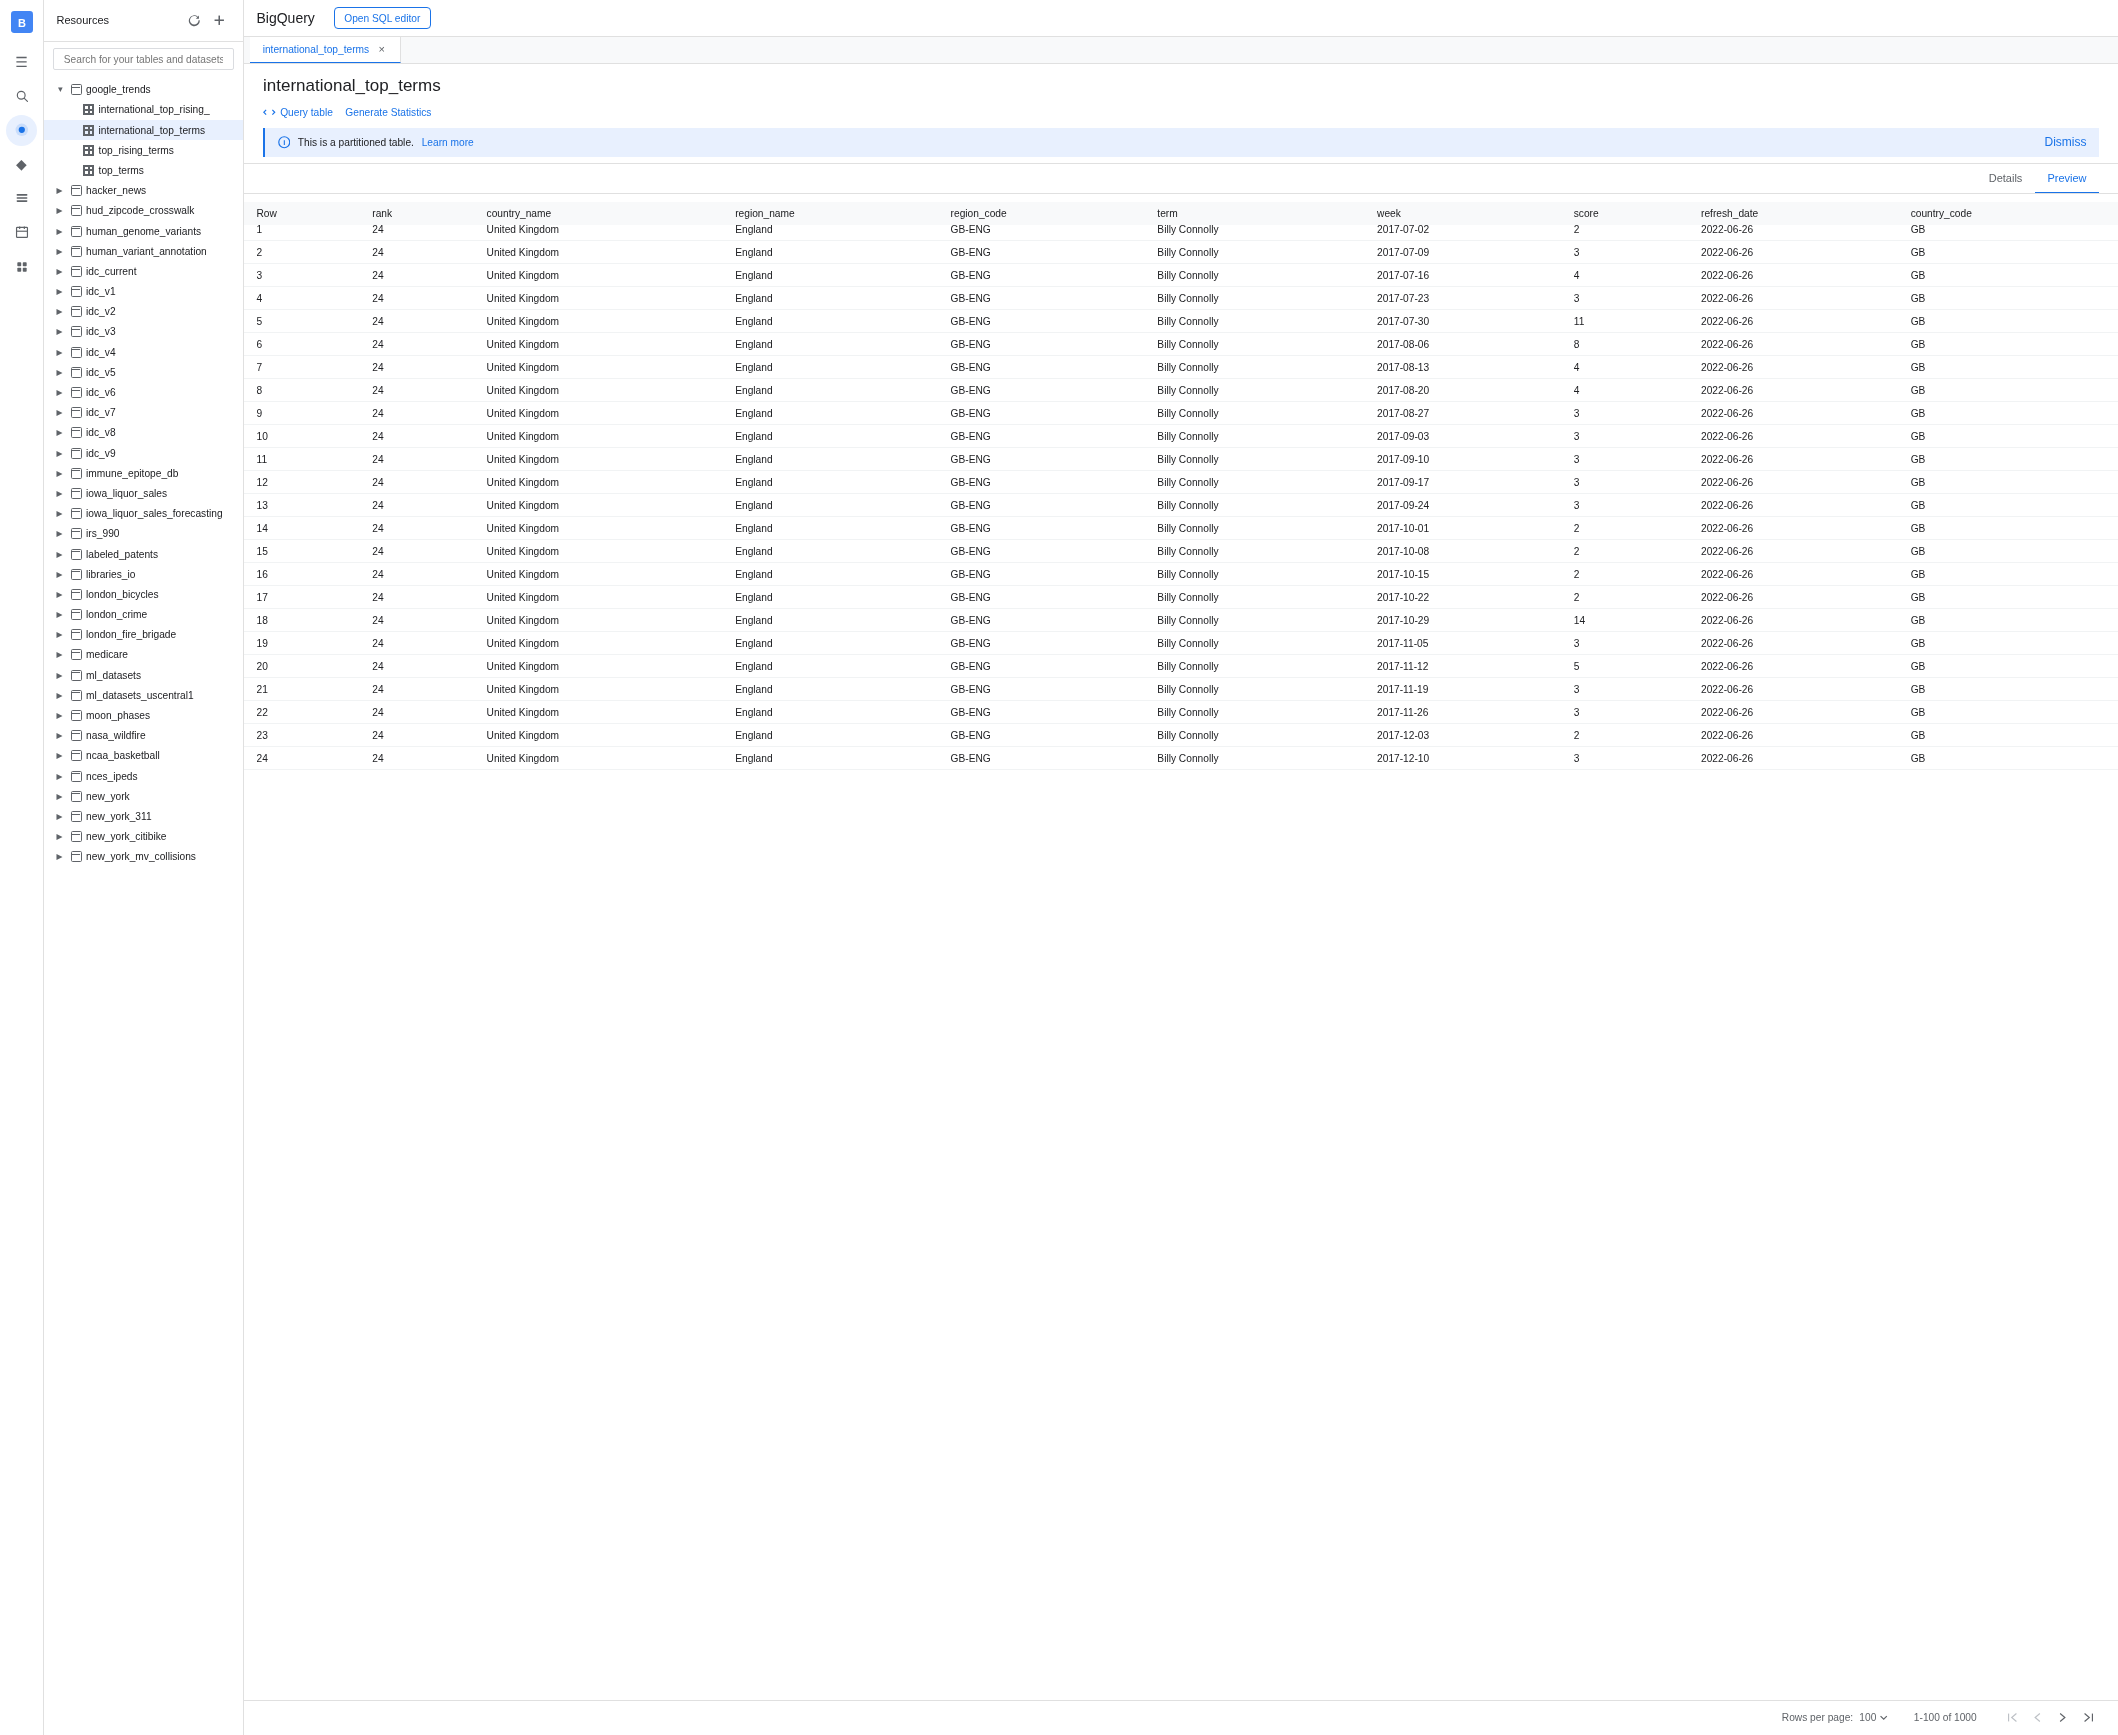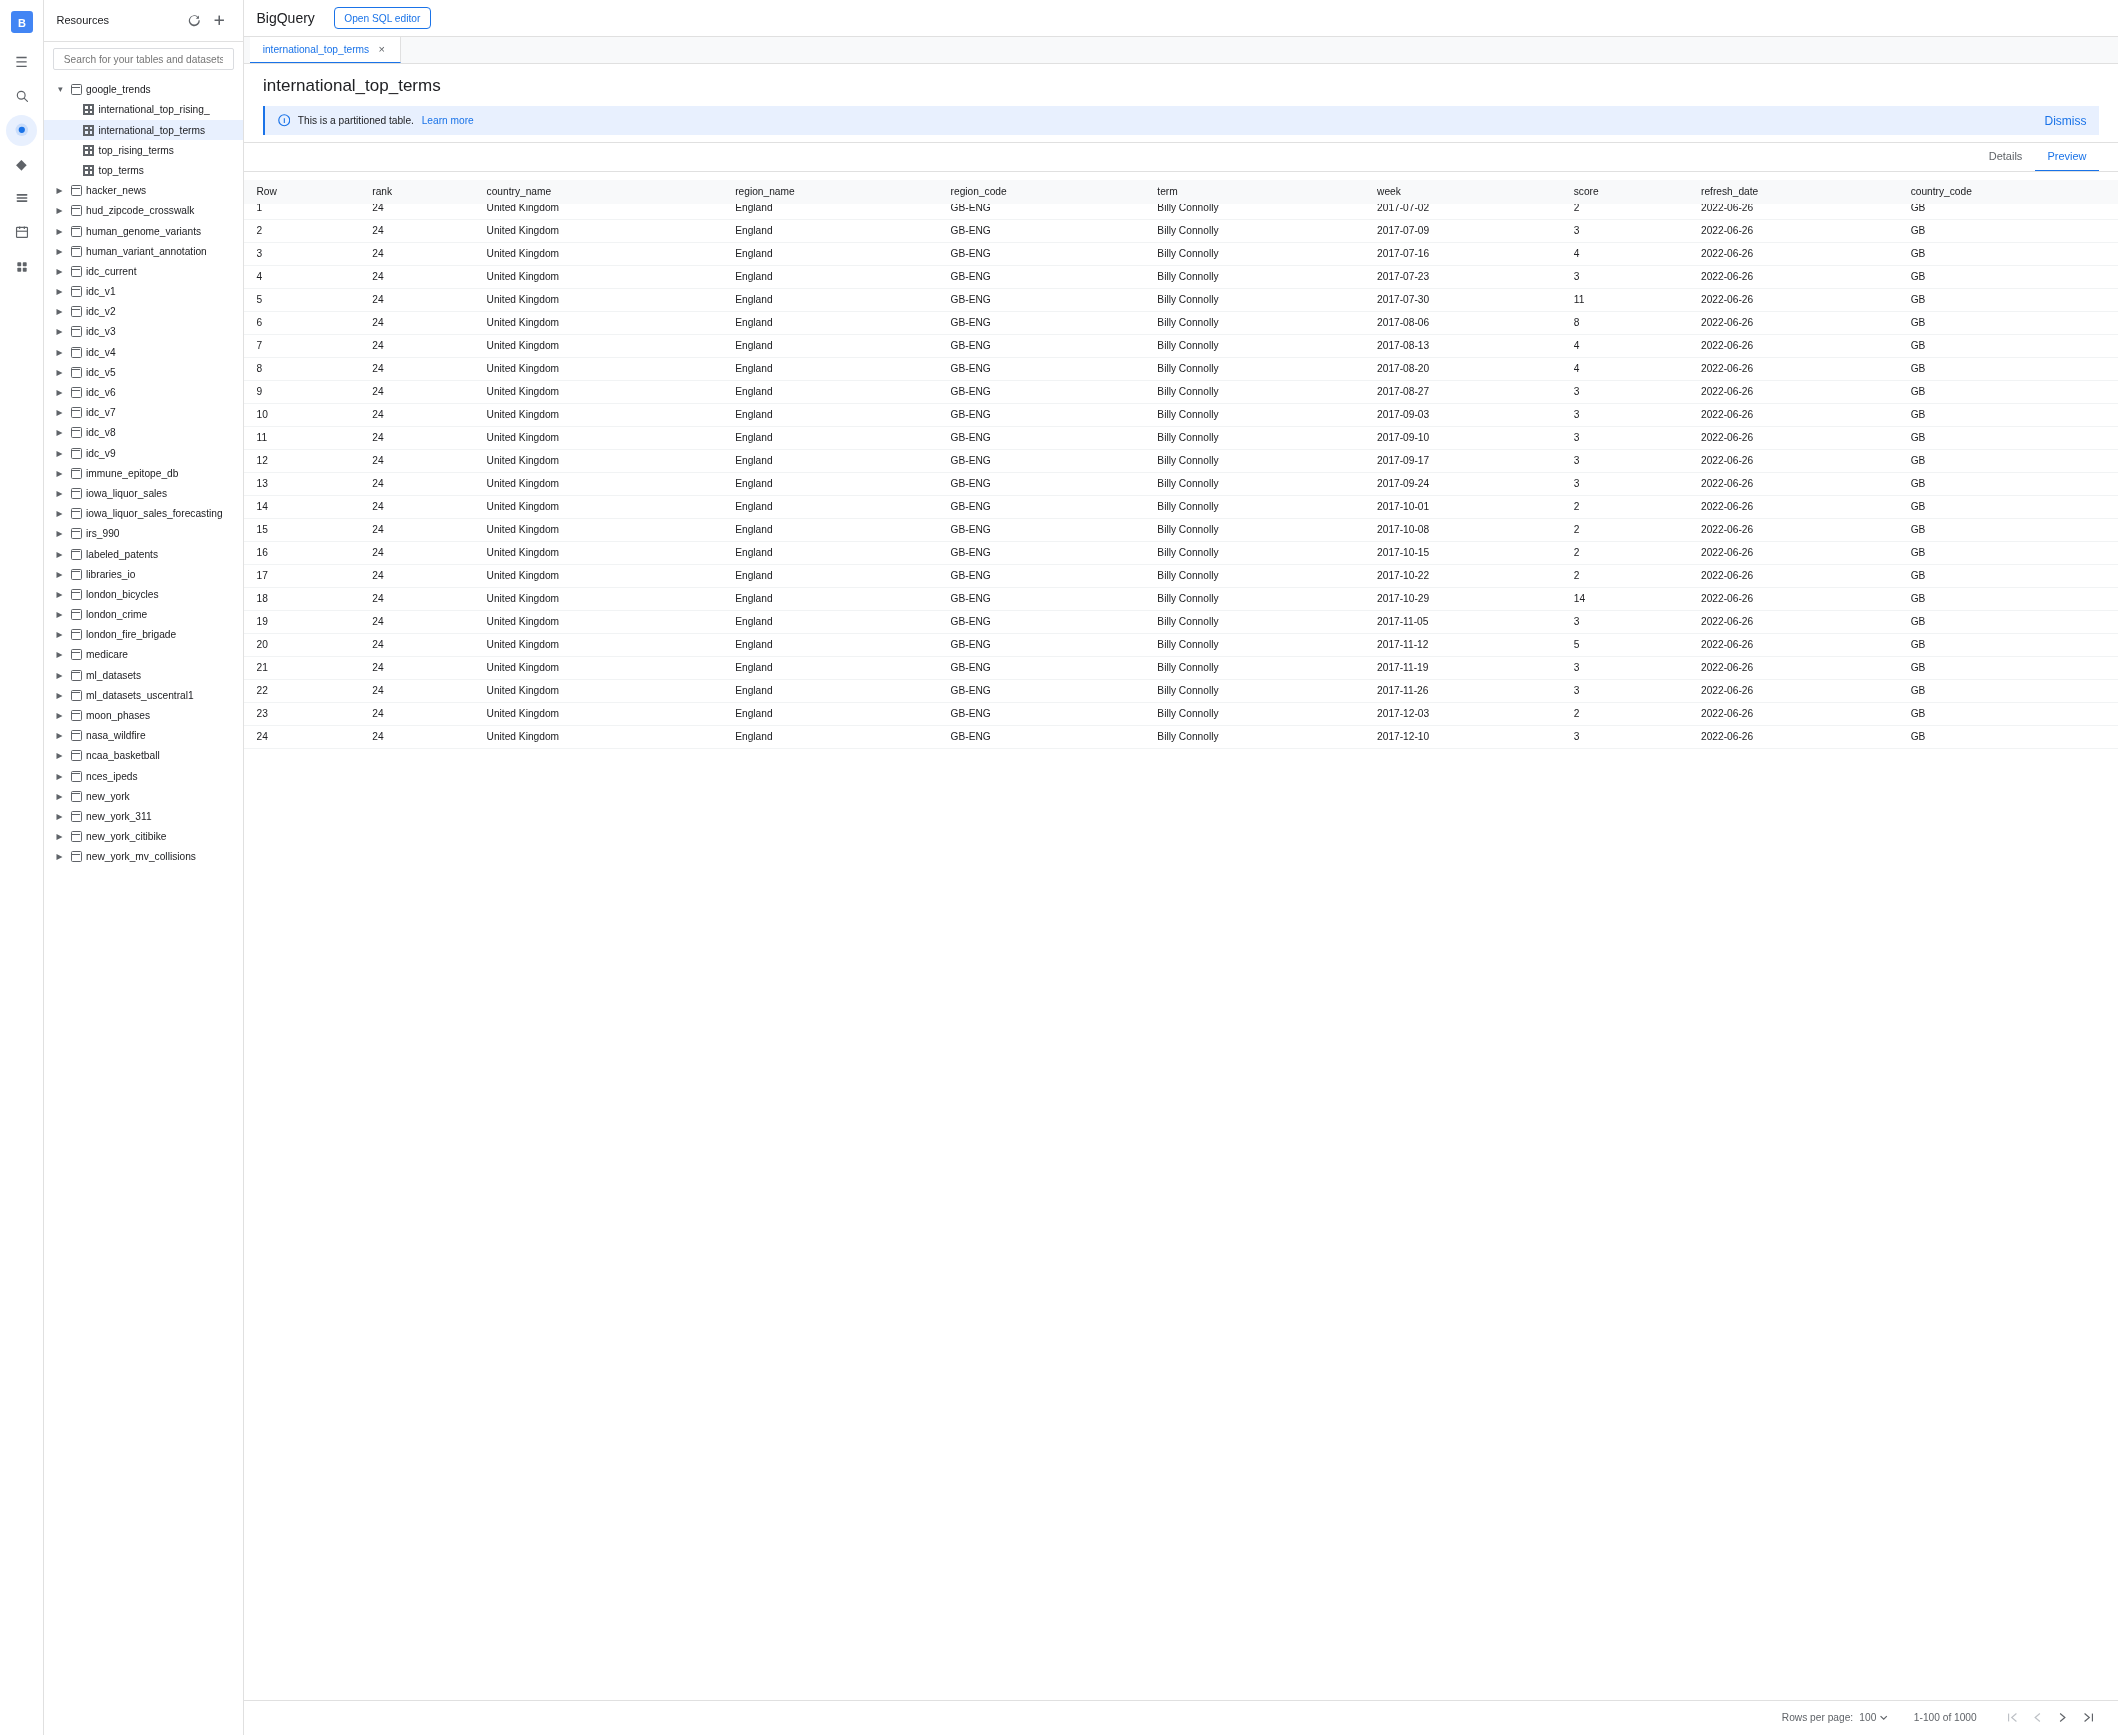--- a/index.html
+++ b/index.html
@@ -753,20 +753,30 @@
   <div class="tab-bar">
     <div class="tab active">
       <span>international_top_terms</span>
       <span class="tab-close">×</span>
     </div>
   </div>
 
   <div class="content">
     <div class="content-header">
       <div class="page-title">international_top_terms</div>
+      <div class="action-bar">
+        <div class="query-table-btn">
+          <svg width="12.5" height="12.5" viewBox="0 0 16 16">
+            <polyline points="4,5 1,8 4,11" stroke="#1a73e8" stroke-width="1.5" fill="none"></polyline>
+            <polyline points="12,5 15,8 12,11" stroke="#1a73e8" stroke-width="1.5" fill="none"></polyline>
+          </svg>
+          <span>Query table</span>
+        </div>
+        <div class="gen-stats-btn">Generate Statistics</div>
+      </div>
       <div class="info-banner">
         <svg width="12.5" height="12.5" viewBox="0 0 16 16" style="font-size:13px">
             <circle cx="8" cy="8" r="7" stroke="#1a73e8" stroke-width="1.5" fill="none"></circle>
             <text x="8" y="12" text-anchor="middle" fill="#1a73e8" font-size="10" font-weight="bold">i</text>
           </svg>
         <span>This is a partitioned table.</span>
         <span class="learn-more">Learn more</span>
         <span class="dismiss-btn">Dismiss</span>
       </div>
     </div>

